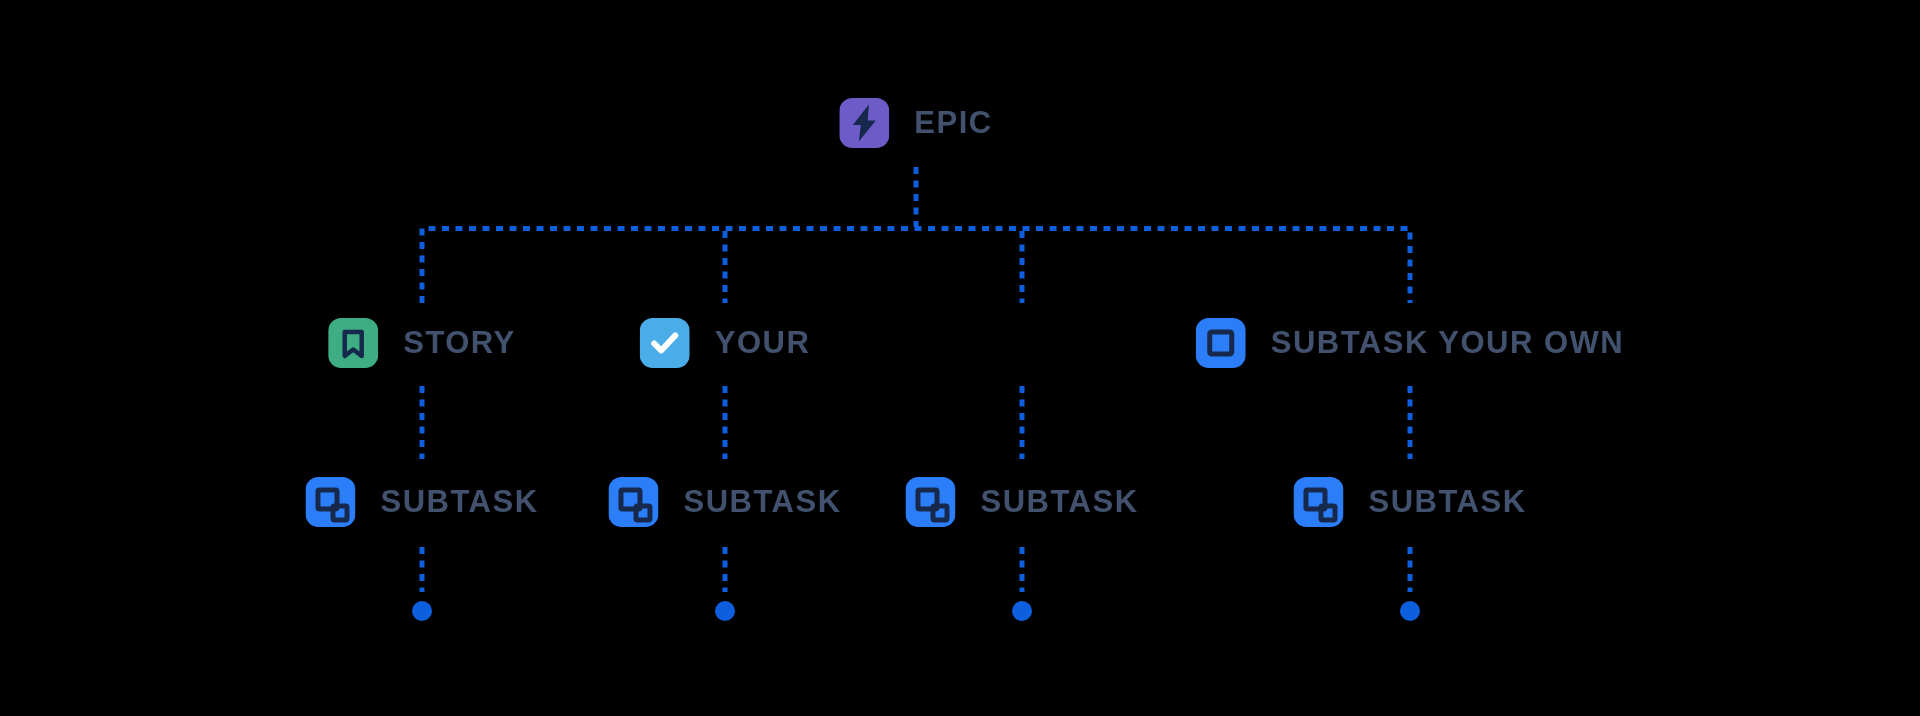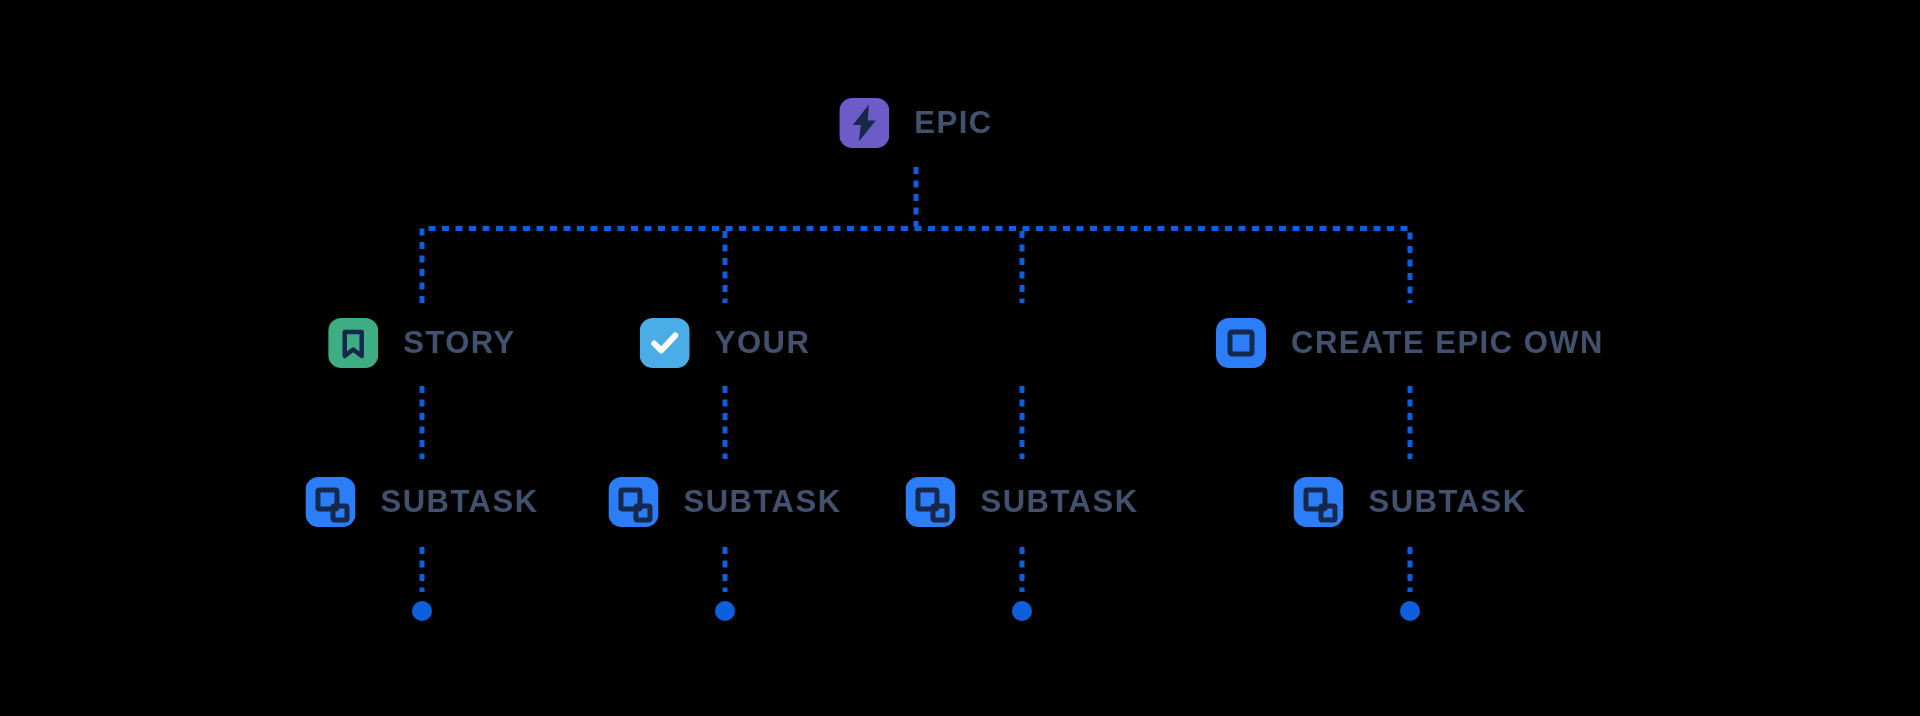--- a/index.html
+++ b/index.html
@@ -121,21 +121,21 @@
   </div>
 
 
   <div class="node" style="--cx:1410px; --top:318px;">
     <span class="badge">
       <svg viewBox="0 0 50 50" width="50" height="50">
         <rect class="bg-blue" width="50" height="50" rx="13"></rect>
         <rect class="glyph-stroke" x="14" y="14" width="22" height="22" rx="2"></rect>
       </svg>
     </span>
-    <span class="label">CREATE EPIC OWN</span>
+    <span class="label">SUBTASK YOUR OWN</span>
   </div>
 
   <div class="node" style="--cx:422px; --top:477px;">
     <span class="badge">
       <svg viewBox="0 0 50 50" width="50" height="50">
         <rect class="bg-blue" width="50" height="50" rx="13"></rect>
         <rect class="glyph-stroke" x="12.5" y="13" width="19" height="19" rx="1.5"></rect>
         <rect class="glyph-stroke" x="27.5" y="29" width="14" height="14" rx="1.5"></rect>
       </svg>
     </span>

